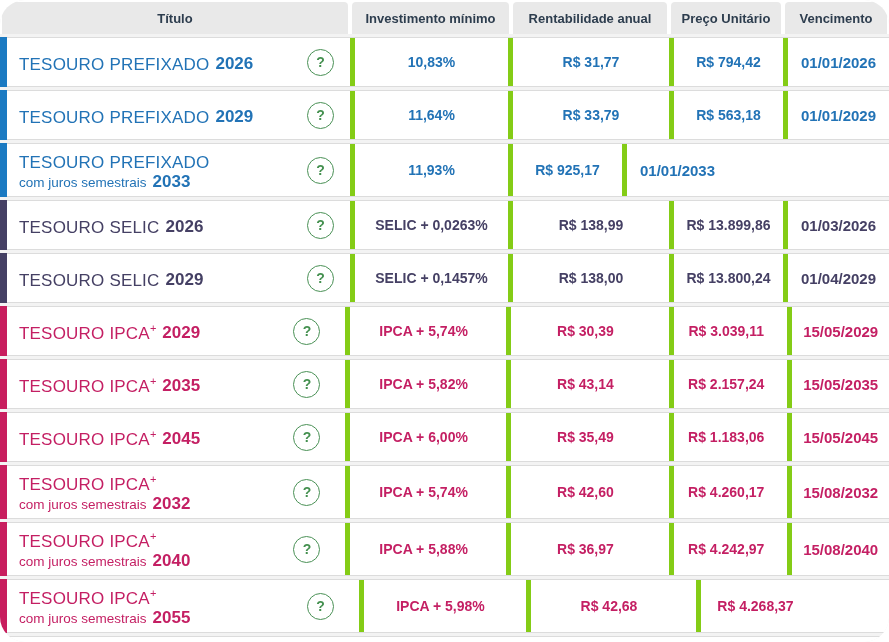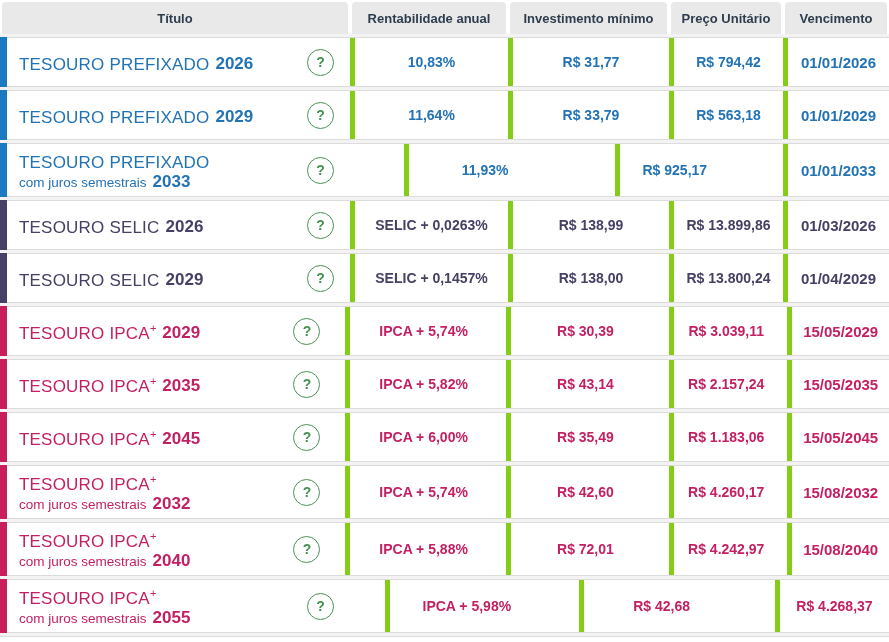--- a/index.html
+++ b/index.html
@@ -1,41 +1,41 @@
 <!DOCTYPE html>
 <html><head>
 <meta charset="utf-8">
 <style>
   * { margin:0; padding:0; box-sizing:border-box; }
   html,body { background:#ffffff; }
   body { font-family:"Liberation Sans", sans-serif; }
   .viewport {
     position:relative; width:889px; height:642px;
-    background:#f3f3f3; overflow:hidden;
+    background:#f3f3f3; overflow:hidden;border-radius:25px;
   }
   
   .header-wrap { background:#ffffff; padding-top:2px; display:flex; }
   .hcol { height:32px; }
   .hcell {
     background:#e9e9e9; height:32px; margin:0 2px;
     border-radius:4px 4px 0 0;
     display:flex; align-items:center; justify-content:center;
     font-size:13px; font-weight:bold; color:#2d3d4e;
   }
   .w-title { width:350px; }
   .w-rate  { width:158px; }
   .w-min   { width:161px; }
   .w-price { width:114px; }
   .w-venc  { width:106px; }
   
   .tbody { margin-top:3px; }
   .row {
     position:relative; display:flex; background:#ffffff;
     border-top:1px solid #dcdcdc; border-bottom:1px solid #dcdcdc;
-    margin-bottom:3px; height:50px; cursor:pointer;justify-content:space-between;
+    margin-bottom:3px; height:50px; cursor:pointer;
   }
   .row.tall { height:54px; }
   .bar { position:absolute; left:0; top:-1px; bottom:-1px; width:7px; }
   .cell {
     display:flex; align-items:center; justify-content:center;
     font-weight:bold; font-size:14px;
   }
   .cell.vsep { border-left:5px solid #84cc16; }
   .cell.maturity { font-size:15px; }
   .title-cell {
@@ -69,25 +69,25 @@
 </style>
 </head>
 <body>
 
 <div class="viewport">
 
   <div class="header-wrap">
     <div class="hcol w-title">
         <div class="hcell">Título</div>
       </div>
+    <div class="hcol w-min">
+        <div class="hcell">Investimento mínimo</div>
+      </div>
     <div class="hcol w-rate">
         <div class="hcell">Rentabilidade anual</div>
-      </div>
-    <div class="hcol w-min">
-        <div class="hcell">Investimento mínimo</div>
       </div>
     <div class="hcol w-price">
         <div class="hcell">Preço Unitário</div>
       </div>
     <div class="hcol w-venc">
         <div class="hcell">Vencimento</div>
       </div>
   </div>
 
   <div class="tbody">
@@ -219,21 +219,21 @@
       <div class="row ipca tall">
     <span class="bar"></span>
     <div class="cell title-cell">
       <div class="title-text">
         <div class="line1"><span class="name">TESOURO IPCA</span><sup class="sup">+</sup></div>
         <div class="line2"><span class="sub">com juros semestrais</span><span class="year y2">2040</span></div>
       </div>
       <span class="help">?</span>
     </div>
     <div class="cell vsep w-rate rate">IPCA + 5,88%</div>
-    <div class="cell vsep w-min min">R$ 72,01</div>
+    <div class="cell vsep w-min min">R$ 36,97</div>
     <div class="cell vsep w-price price">R$ 4.242,97</div>
     <div class="cell vsep w-venc maturity">15/08/2040</div>
   </div>
       <div class="row ipca tall">
     <span class="bar"></span>
     <div class="cell title-cell">
       <div class="title-text">
         <div class="line1"><span class="name">TESOURO IPCA</span><sup class="sup">+</sup></div>
         <div class="line2"><span class="sub">com juros semestrais</span><span class="year y2">2055</span></div>
       </div>

